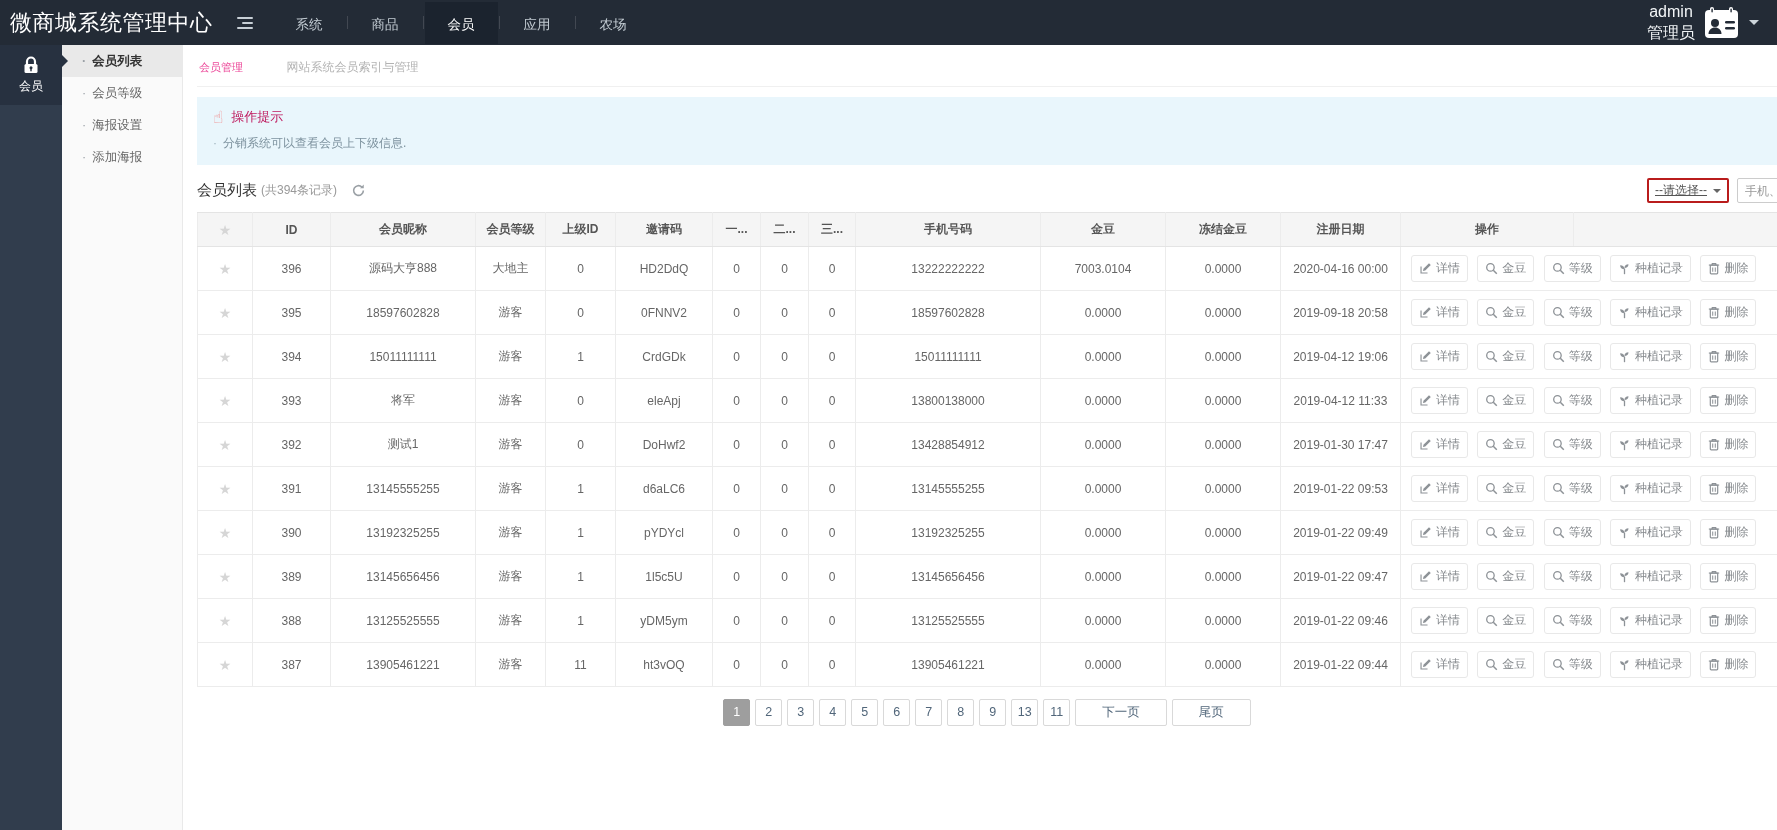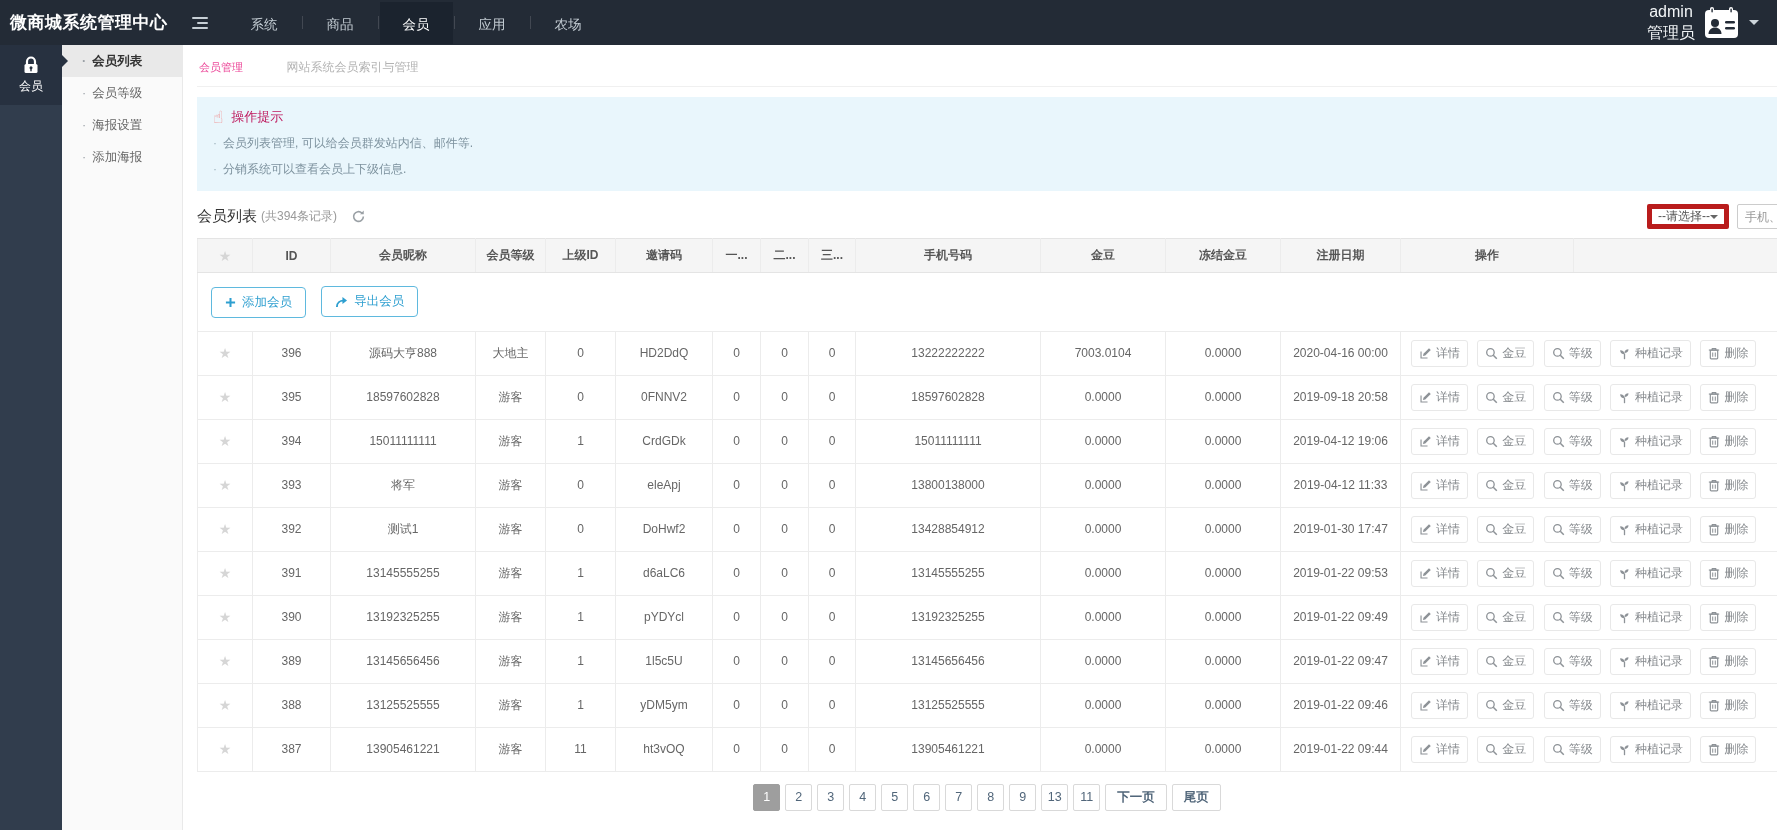--- a/index.html
+++ b/index.html
@@ -2,21 +2,21 @@
 <html><head>
 <meta charset="utf-8">
 <style>
   * { margin:0; padding:0; box-sizing:border-box; }
   html,body { width:1777px; height:830px; overflow:hidden; background:#fff;
     font-family:"Liberation Sans","DejaVu Sans",sans-serif; }
 
   
   .topbar { position:absolute; left:0; top:0; width:1777px; height:45px; background:#232b36;
     display:flex; align-items:center; color:#fff; z-index:5; }
-  .brand { font-size:17px; font-weight:bold; padding:0 18px 0 10px; letter-spacing:.5px; }
+  .brand { font-size:22px; font-weight:normal; padding:0 18px 0 10px; letter-spacing:.5px; }
   .menu-toggle { width:22px; height:45px; display:flex; flex-direction:column; justify-content:center;
     gap:3px; cursor:pointer; margin:0 14px 0 6px; }
   .menu-toggle i { display:block; height:2px; background:#c7cfd6; border-radius:1px; }
   .menu-toggle i:nth-child(1){width:16px;} .menu-toggle i:nth-child(2){width:11px;margin-left:5px;} .menu-toggle i:nth-child(3){width:16px;}
   .topnav { display:flex; align-items:center; height:45px; }
   .nav-item { height:42px; line-height:45px; padding:0 23px; font-size:13.5px; color:#c3ccd3; cursor:pointer; }
   .nav-item.active { background:#1b232e; color:#fff; }
   .nav-sep { width:1px; height:13px; background:rgba(255,255,255,.14); margin:0 1px; }
   .top-right { margin-left:auto; display:flex; align-items:center; padding-right:18px; gap:9px; }
   .admin-name { font-size:16px; line-height:1.3; text-align:center; color:#f2f5f7; }
@@ -47,22 +47,22 @@
   .hand-icon { color:#f09090; font-size:17px; line-height:1; }
   .tips-title { color:#be185d; font-size:13px; }
   .tips-line { font-size:12px; color:#7d929e; margin-top:9px; }
   .tips-line::before { content:"·"; margin-right:6px; color:#9db2bc; }
 
   .list-head { margin-top:13px; display:flex; align-items:center; }
   .list-title { font-size:15px; color:#333; }
   .record-count { font-size:12px; color:#999; margin-left:4px; }
   .refresh { margin-left:14px; color:#9aa0a5; cursor:pointer; display:flex; }
   .filters { margin-left:auto; display:flex; align-items:center; }
-  .select-box { width:82px; height:25px; border:5px solid #b91c1c; border-radius:2px; background:#fff;
-    font-size:12px; color:#555; display:flex; align-items:center; padding:0 6px; cursor:pointer; }
+  .select-box { width:82px; height:25px; border:2px solid #b91c1c; border-radius:2px; background:#fff;
+    font-size:12px; color:#555; display:flex; align-items:center; padding:0 6px; cursor:pointer;text-decoration:underline; }
   .select-box .sel-caret { margin-left:auto; width:0; height:0; border:4px solid transparent; border-top-color:#666; margin-top:4px; }
   .search-input { height:25px; width:200px; margin-left:8px; margin-right:-160px; border:1px solid #ccc;
     border-radius:2px; font-size:12px; color:#555; padding:0 7px; outline:none; }
   .search-input::placeholder { color:#999; }
 
   
   table.member { margin-top:9px; width:1580px; table-layout:fixed; border-collapse:collapse; }
   .member th { height:34px; background:#f5f5f5; border-top:1px solid #e4e4e4; border-bottom:1px solid #e4e4e4;
     font-size:12px; color:#555; font-weight:bold; text-align:center; }
   .member th, .member td { border-right:1px solid #ececec; }
@@ -77,21 +77,21 @@
   .actions-cell { text-align:left !important; padding-left:10px; white-space:nowrap; }
   .act { display:inline-flex; align-items:center; gap:4px; border:1px solid #e8e8e8; background:#fff;
     border-radius:3px; color:#85898d; font-size:12px; padding:4px 7px; margin-right:6px; cursor:pointer; }
   .act svg { display:block; color:#8d9297; }
 
   
   .pagination { margin:12px auto 0; display:flex; justify-content:center; gap:5px; }
   .pg { min-width:27px; height:27px; line-height:25px; text-align:center; border:1px solid #d9d9d9;
     border-radius:2px; background:#fff; color:#51667a; font-size:12.5px; padding:0 5px; cursor:pointer; }
   .pg.active { background:#9e9e9e; border-color:#9e9e9e; color:#fff; }
-  .pg.word { padding:0 11px;font-weight:bold; }
+  .pg.word { padding:0 26px; }
 </style>
 </head>
 <body>
 
 <div class="topbar">
   <div class="brand">微商城系统管理中心</div>
   <div class="menu-toggle">
       <i></i>
       <i></i>
       <i></i>
@@ -151,21 +151,20 @@
   <div class="page-header">
     <span class="page-title">会员管理</span>
     <span class="page-subtitle">网站系统会员索引与管理</span>
   </div>
 
   <div class="tips">
     <div class="tips-head">
       <span class="hand-icon">☝</span>
       <span class="tips-title">操作提示</span>
     </div>
-    <div class="tips-line">会员列表管理, 可以给会员群发站内信、邮件等.</div>
     <div class="tips-line">分销系统可以查看会员上下级信息.</div>
   </div>
 
   <div class="list-head">
     <span class="list-title">会员列表</span>
     <span class="record-count">(共394条记录)</span>
     <span class="refresh">
       <svg width="15" height="15" viewBox="0 0 16 16">
         <path d="M13.2 8a5.2 5.2 0 1 1-1.6-3.75" fill="none" stroke="currentColor" stroke-width="1.7"></path>
         <path d="M13.6 1.6v4h-4z" fill="currentColor"></path>
@@ -211,37 +210,20 @@
           <th>三...</th>
           <th>手机号码</th>
           <th>金豆</th>
           <th>冻结金豆</th>
           <th>注册日期</th>
           <th>操作</th>
           <th></th>
         </tr>
       </thead>
     <tbody id="tbody">
-      <tr>
-        <td class="toolbar-cell" colspan="15" style="text-align:left;">
-          <span class="btn-blue">
-            <svg width="11" height="11" viewBox="0 0 12 12">
-              <path d="M6 1v10M1 6h10" stroke="#2e9fd0" stroke-width="2.2"></path>
-            </svg>
-            <span>添加会员</span>
-          </span>
-          <span class="btn-blue">
-            <svg width="13" height="12" viewBox="0 0 14 13">
-              <path d="M2 12c0-5 3.5-7 7-7" fill="none" stroke="#2e9fd0" stroke-width="2"></path>
-              <path d="M8 1.2 13 5 8 8.8z" fill="#2e9fd0"></path>
-            </svg>
-            <span>导出会员</span>
-          </span>
-        </td>
-      </tr>
     <tr>
     <td><span class="star">★</span></td>
     <td>396</td>
     <td>源码大亨888</td>
     <td>大地主</td>
     <td>0</td>
     <td>HD2DdQ</td>
     <td>0</td>
     <td>0</td>
     <td>0</td>

